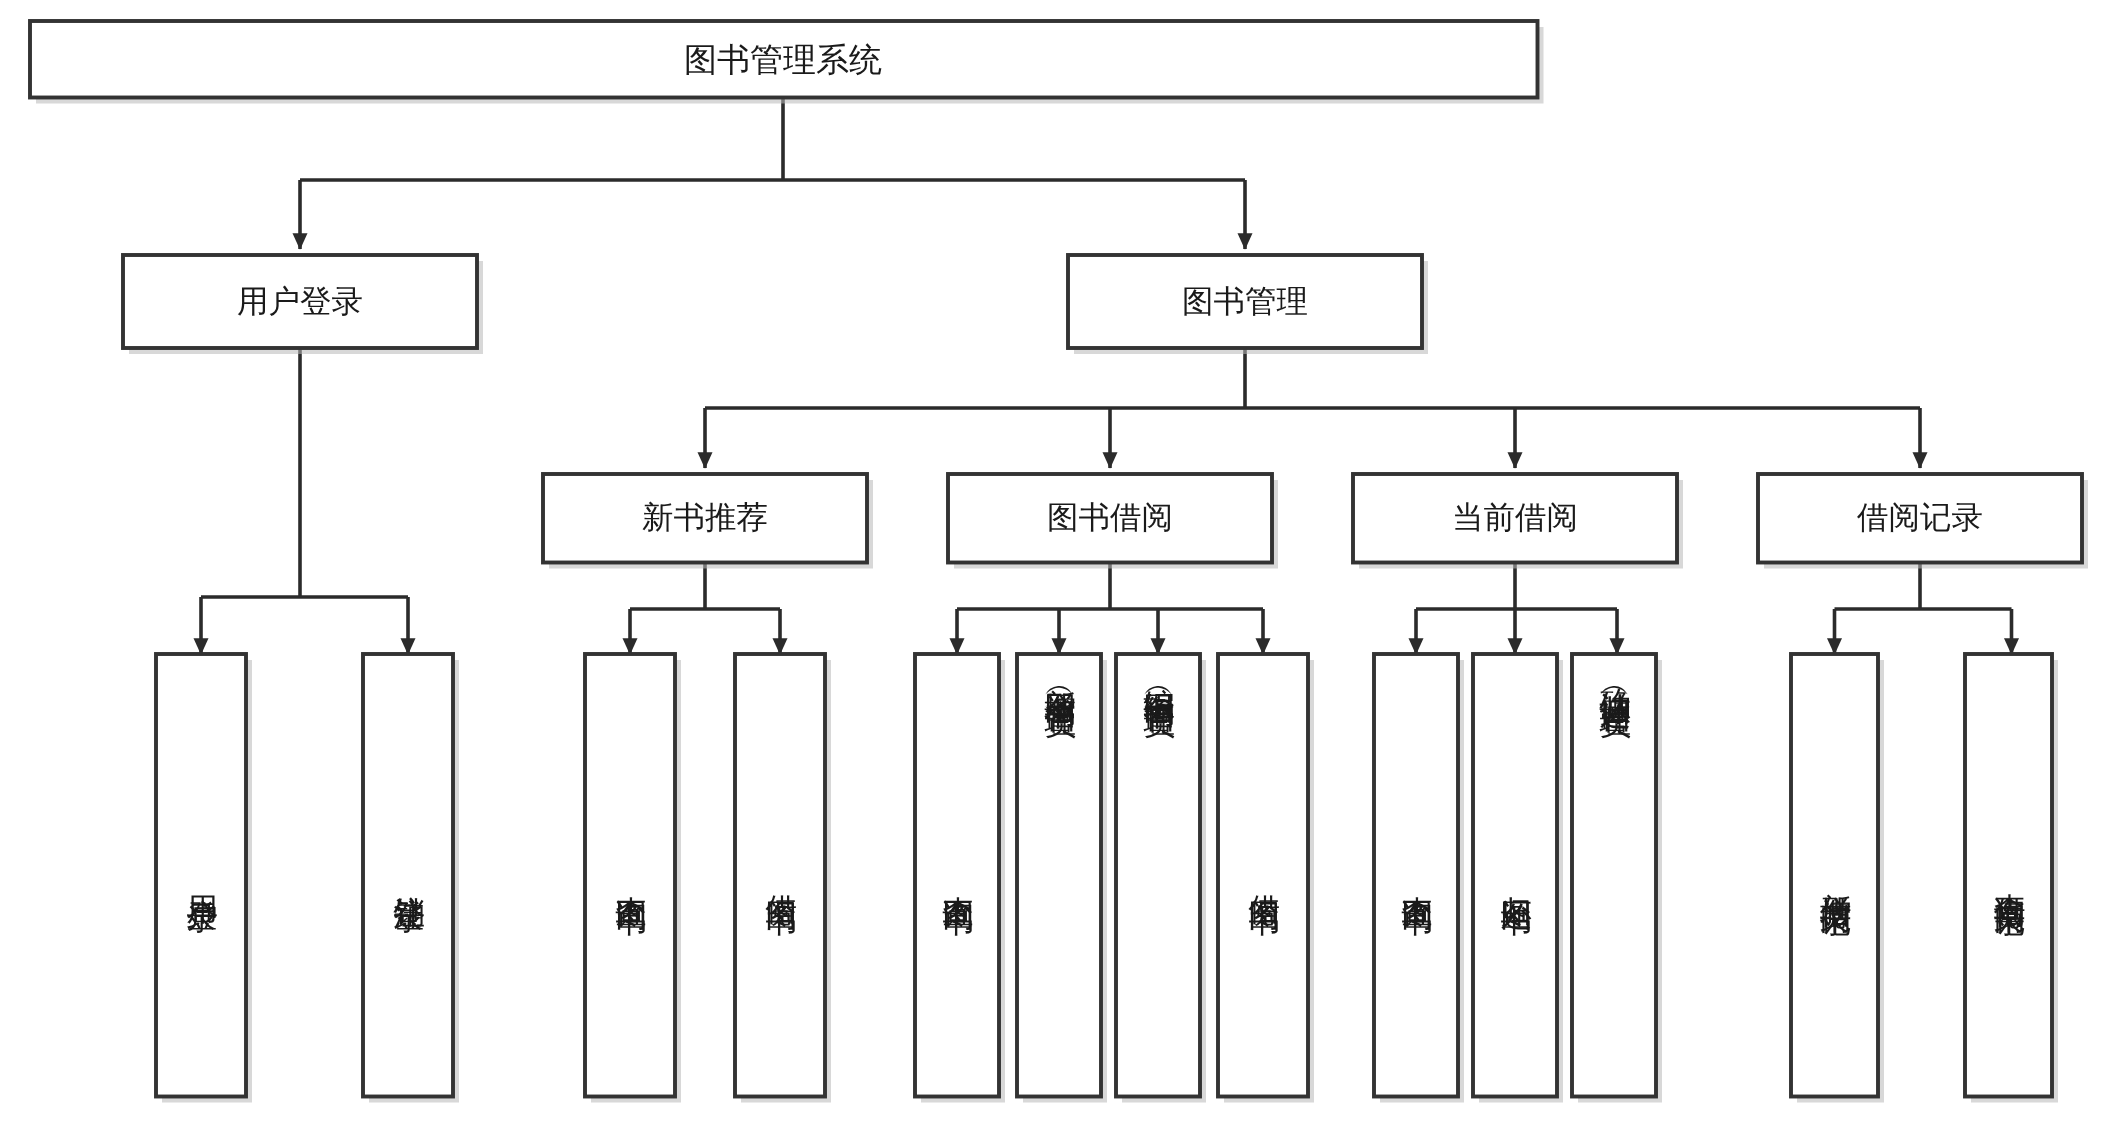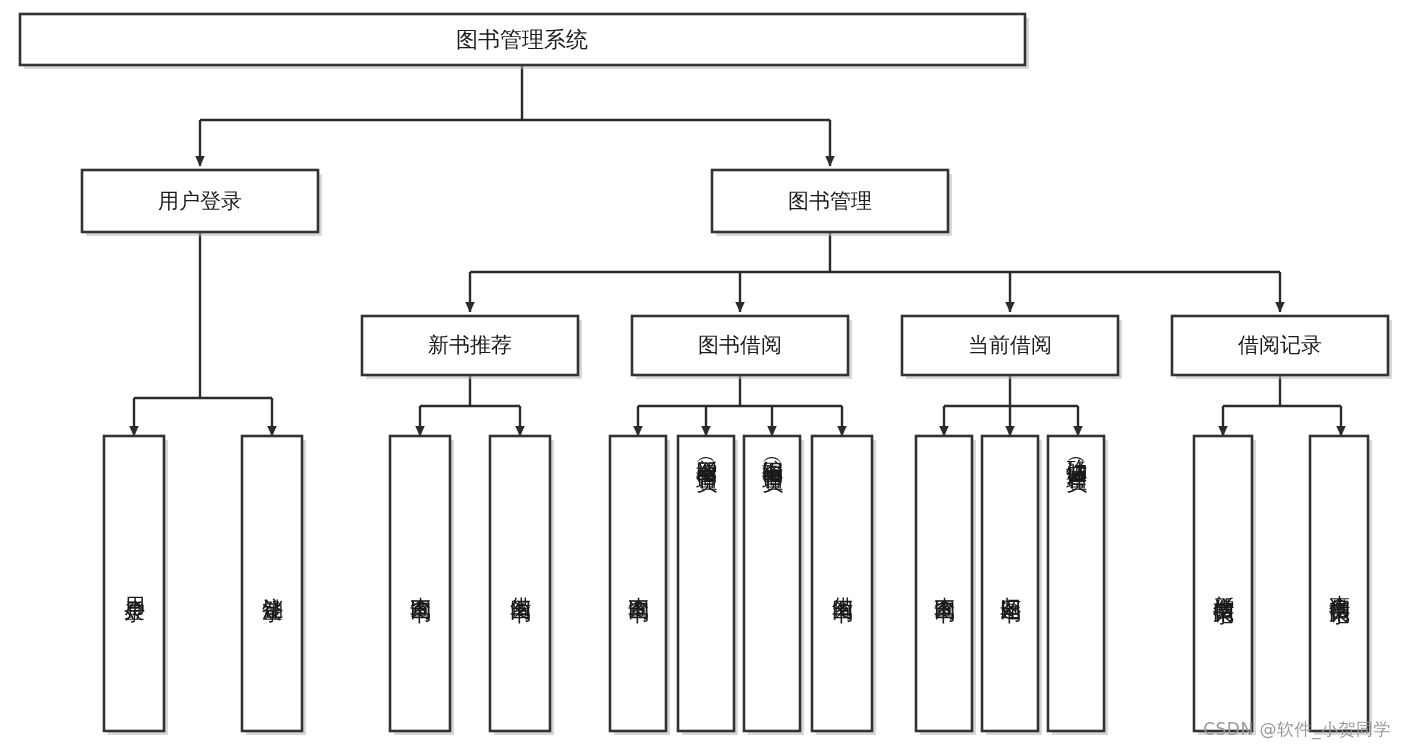--- a/index.html
+++ b/index.html
@@ -231,14 +231,13 @@
   <div class="vlabel" style="left:744px;top:436px;width:56px;height:295px;justify-content:flex-start;padding-top:6px;box-sizing:border-box;">编辑图书（管理员）</div>
   <div class="vlabel" style="left:812px;top:436px;width:60px;height:295px;">借阅图书</div>
 
   <div class="vlabel" style="left:916px;top:436px;width:56px;height:295px;">查询图书</div>
   <div class="vlabel" style="left:982px;top:436px;width:56px;height:295px;">归还图书</div>
   <div class="vlabel" style="left:1048px;top:436px;width:56px;height:295px;justify-content:flex-start;padding-top:6px;box-sizing:border-box;">确认归还（管理员）</div>
 
   <div class="vlabel" style="left:1194px;top:436px;width:58px;height:295px;">新增借阅记录</div>
   <div class="vlabel" style="left:1310px;top:436px;width:58px;height:295px;">查询借阅记录</div>
 
-  <div class="watermark">CSDN @软件_小贺同学</div>
 </div>
 
 </body></html>

